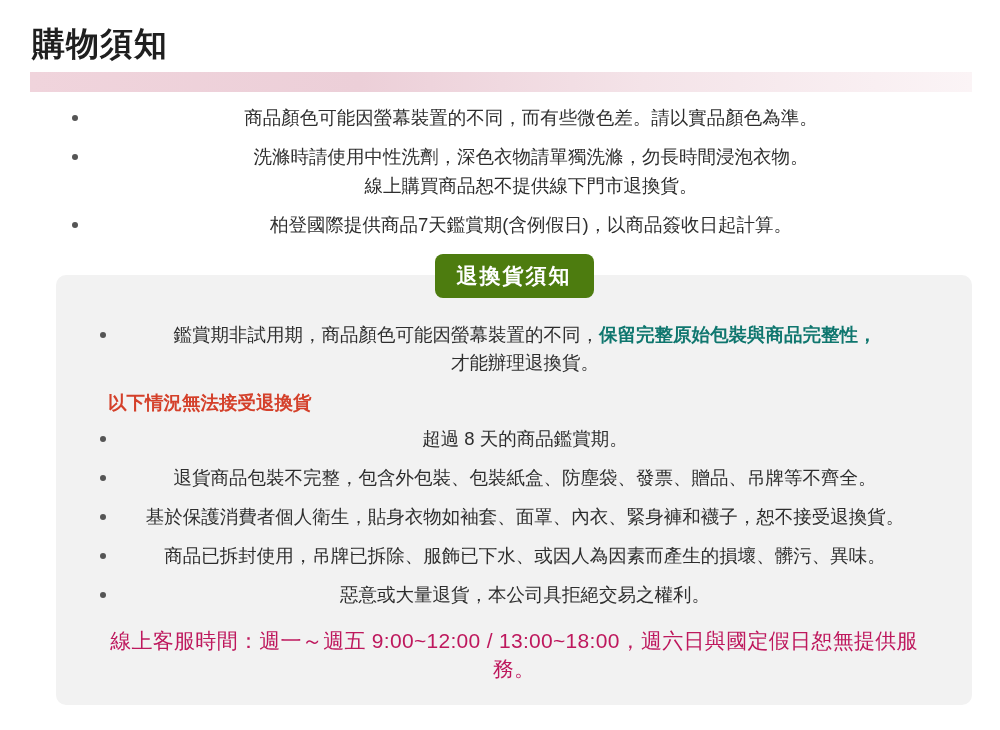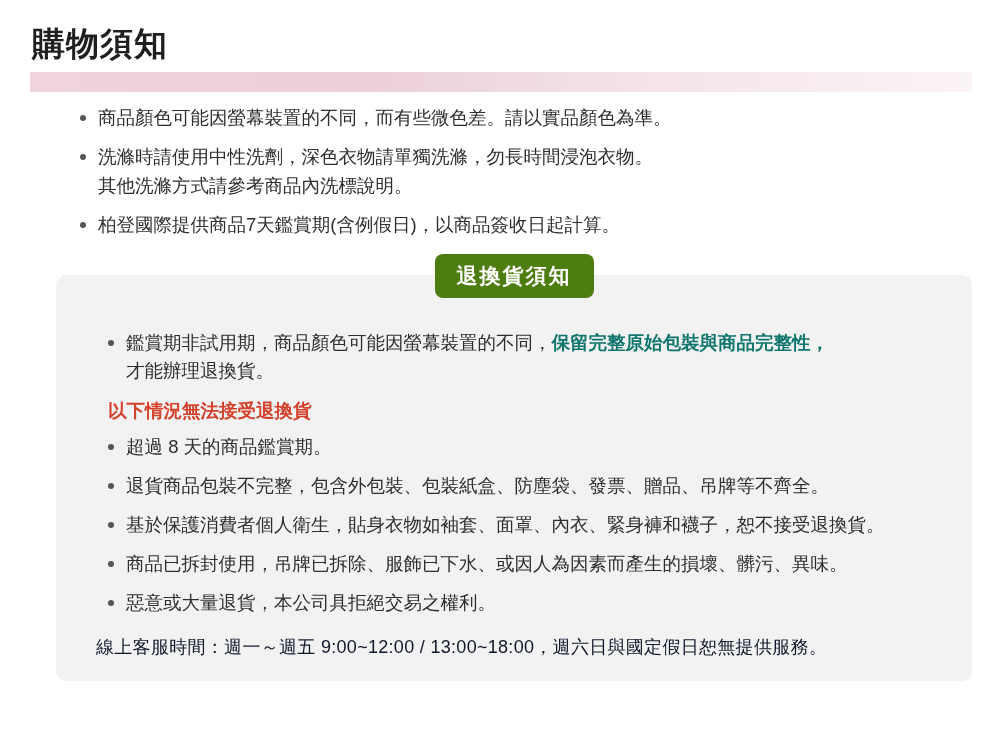--- a/index.html
+++ b/index.html
@@ -42,22 +42,23 @@
     font-weight: bold;
     letter-spacing: 1px;
     color: #1f1f1f;
     line-height: 1.1;
     padding-left: 20px;
   }
 
   
   ul.bullets {
     list-style: none;
-    margin: 8px;
+    margin: 0;
     padding: 0;
+    text-align: center;
   }
   ul.bullets > li {
     position: relative;
     padding-left: 22px;
     margin-bottom: 11px;
     font-size: 18.5px;
     line-height: 1.52;
     color: #2e2e2e;
   }
   ul.bullets > li::before {
@@ -119,44 +120,44 @@
     margin: 12px 0 8px 12px;
     font-size: 18.5px;
     font-weight: bold;
     color: #d4402a;
     line-height: 1.5;
   }
 
   
   .footer {
     margin-top: 18px;
-    text-align: left;
-    font-size: 18px;
-    color: #0f172a;
+    text-align: center;
+    font-size: 21px;
+    color: #be185d;
     letter-spacing: 0.3px;
   }
 </style>
 </head>
 <body>
 
 <div class="page">
 
   <div class="heading-block">
     <div class="heading-bar"></div>
     <div class="heading-text">購物須知</div>
   </div>
 
   <div class="top-notice">
     <ul class="bullets">
       <li>
         <span>商品顏色可能因螢幕裝置的不同，而有些微色差。請以實品顏色為準。</span>
       </li>
       <li>
         <span>洗滌時請使用中性洗劑，深色衣物請單獨洗滌，勿長時間浸泡衣物。</span>
-        <span class="nested-line">其他洗滌方式請參考商品內洗標說明。</span>
+        <span class="nested-line">線上購買商品恕不提供線下門市退換貨。</span>
       </li>
       <li>
         <span>柏登國際提供商品7天鑑賞期(含例假日)，以商品簽收日起計算。</span>
       </li>
     </ul>
   </div>
 
   <div class="return-panel">
     <div class="panel-title-wrap">
       <span class="panel-title">退換貨須知</span>

